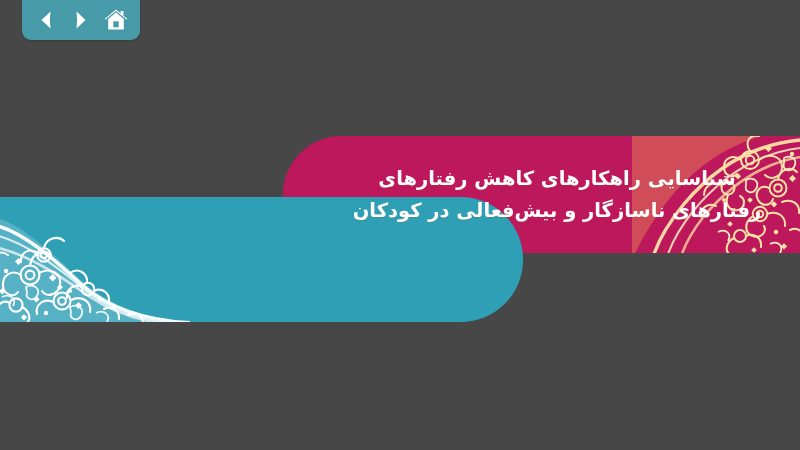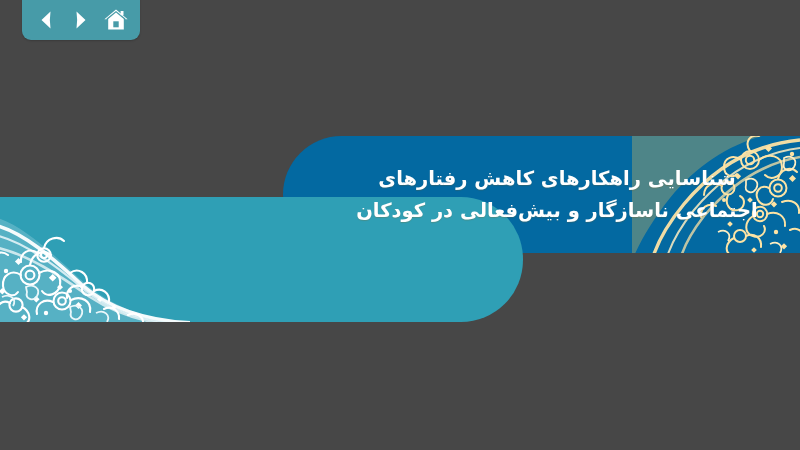--- a/index.html
+++ b/index.html
@@ -28,21 +28,21 @@
     width:30px;height:28px;
     display:flex;align-items:center;justify-content:center;
     cursor:pointer;
   }
   .navbtn svg{display:block;}
 
   
   #orange-band{
     position:absolute;
     left:283px;top:136px;width:517px;height:117px;
-    background:#0369a1;
+    background:#be185d;
     border-top-left-radius:60px;
     border-bottom-left-radius:60px;
     overflow:hidden;
   }
   #orange-ornament{
     position:absolute;right:0;top:0;width:168px;height:117px;
     pointer-events:none;
   }
   #title-block{
     position:absolute;
@@ -173,21 +173,21 @@
           <path d="M152,22 C160,18 166,24 162,31 C158,37 150,34 152,27 Z"></path>
           <path d="M114,44 C122,40 128,46 124,53 C120,59 112,56 114,49 Z"></path>
           <path d="M138,108 C146,104 152,110 148,117"></path>
           <path d="M86,96 C94,92 100,98 96,105"></path>
         </g>
       </g>
     </svg>
 
     <div id="title-block">
       <div class="title-line">شناسایی راهکارهای کاهش رفتارهای</div>
-      <div class="title-line">اجتماعی ناسازگار و بیش‌فعالی در کودکان</div>
+      <div class="title-line">رفتارهای ناسازگار و بیش‌فعالی در کودکان</div>
     </div>
   </div>
 
   <div id="teal-band">
 
     <svg id="teal-ornament" viewBox="0 0 190 125" preserveAspectRatio="none" aria-hidden="true">
       <defs>
           <clipPath id="tcl">
             <rect x="0" y="0" width="190" height="125"></rect>
           </clipPath>

